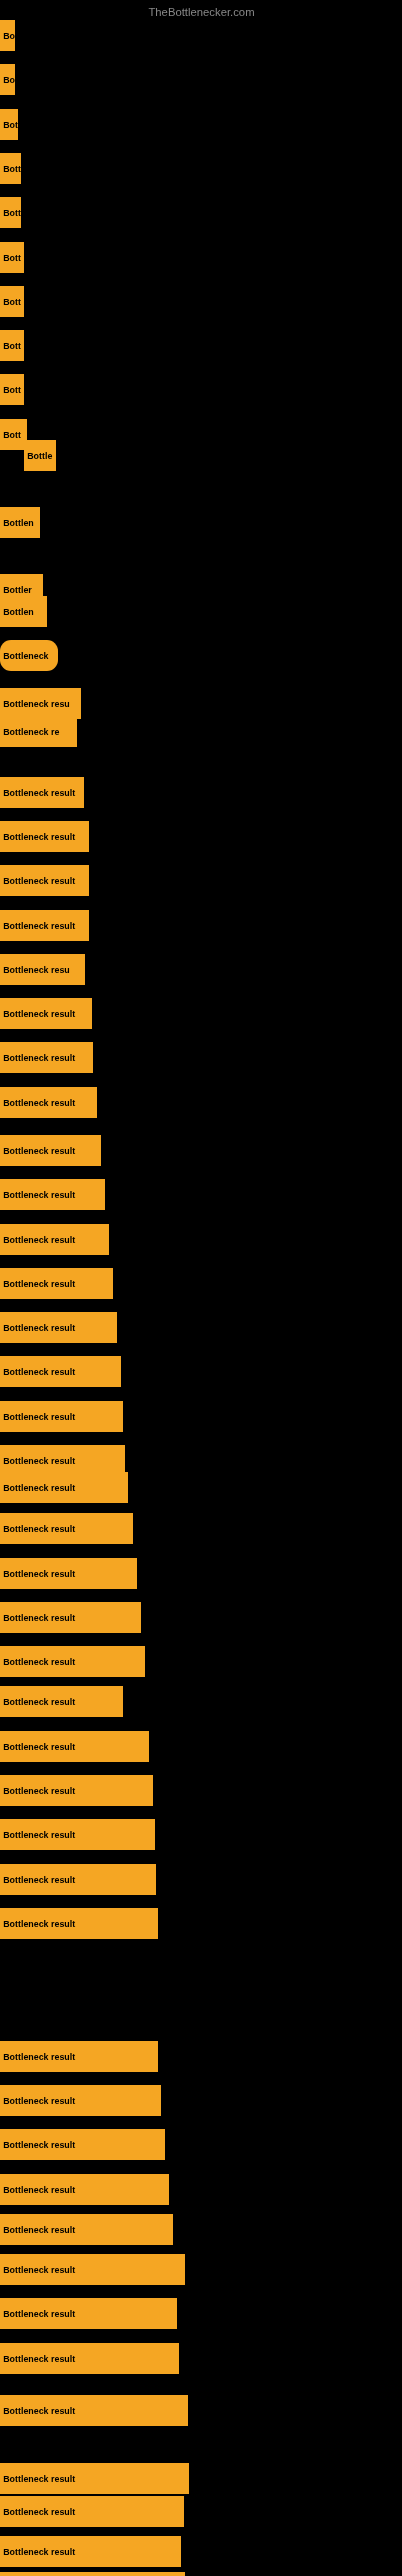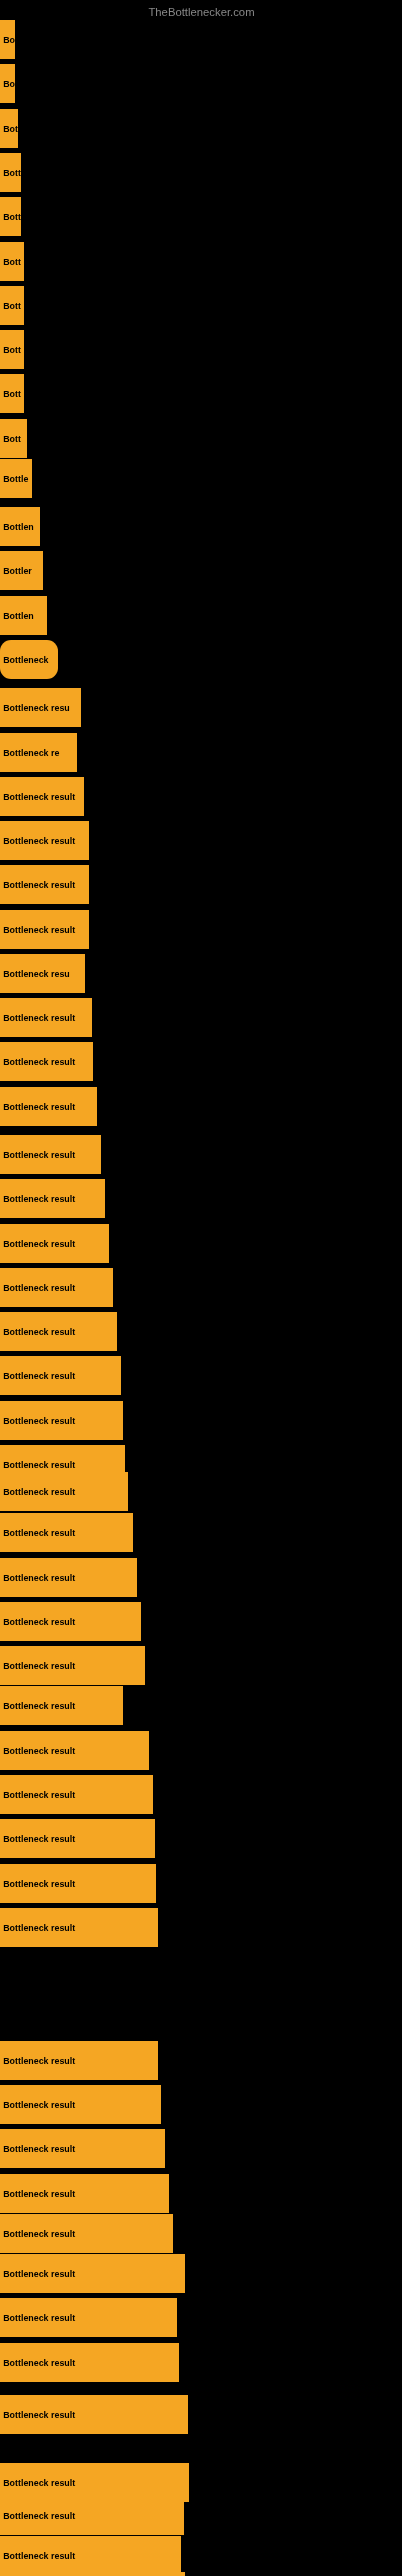--- a/index.html
+++ b/index.html
@@ -25,21 +25,21 @@
       right: 0;
     }
     .bar-container {
       position: absolute;
       left: 0;
       display: flex;
       align-items: center;
     }
     .bar {
       background-color: #F5A623;
-      height: 39px;
+      height: 31px;
       display: flex;
       align-items: center;
       padding-left: 3.2px;
       overflow: hidden;
       white-space: nowrap;
     }
     .bar-label {
       color: #000;
       font-size: 8.9px;
       font-weight: bold;
@@ -94,51 +94,51 @@
     <div class="bar-container" style="top: 374px;">
       <div class="bar" style="width: 24px;">
         <span class="bar-label">Bott</span>
       </div>
     </div>
     <div class="bar-container" style="top: 419px;">
       <div class="bar" style="width: 27px;">
         <span class="bar-label">Bott</span>
       </div>
     </div>
-    <div class="bar-container" style="top: 459px;">
+    <div class="bar-container" style="top: 440px; margin-left: 24px;">
       <div class="bar" style="width: 32px;">
         <span class="bar-label">Bottle</span>
       </div>
     </div>
     <div class="bar-container" style="top: 507px;">
       <div class="bar" style="width: 40px;">
         <span class="bar-label">Bottlen</span>
       </div>
     </div>
-    <div class="bar-container" style="top: 551px;">
+    <div class="bar-container" style="top: 574px;">
       <div class="bar" style="width: 43px;">
         <span class="bar-label">Bottler</span>
       </div>
     </div>
     <div class="bar-container" style="top: 596px;">
       <div class="bar" style="width: 47px;">
         <span class="bar-label">Bottlen</span>
       </div>
     </div>
     <div class="bar-container" style="top: 640px;">
       <div class="bar" style="width: 58px; border-radius: 11px;">
         <span class="bar-label">Bottleneck</span>
       </div>
     </div>
     <div class="bar-container" style="top: 688px;">
       <div class="bar" style="width: 81px;">
         <span class="bar-label">Bottleneck resu</span>
       </div>
     </div>
-    <div class="bar-container" style="top: 733px;">
+    <div class="bar-container" style="top: 716px;">
       <div class="bar" style="width: 77px;">
         <span class="bar-label">Bottleneck re</span>
       </div>
     </div>
     <div class="bar-container" style="top: 777px;">
       <div class="bar" style="width: 84px;">
         <span class="bar-label">Bottleneck result</span>
       </div>
     </div>
     <div class="bar-container" style="top: 821px;">

